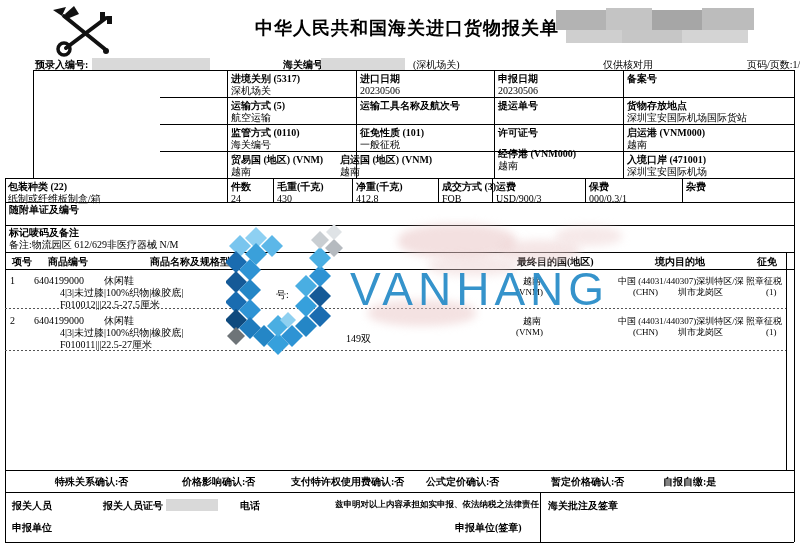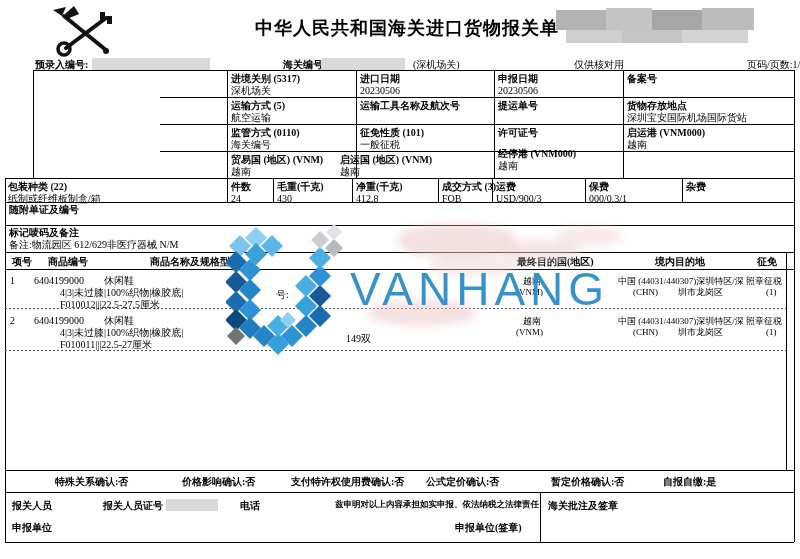--- a/index.html
+++ b/index.html
@@ -54,21 +54,21 @@
     <div style="left:10px;top:22px;width:56px;height:13px;background:#cfcfcf"></div>
     <div style="left:66px;top:22px;width:60px;height:13px;background:#c6c6c6"></div>
     <div style="left:126px;top:22px;width:66px;height:13px;background:#d4d4d4"></div>
   </div>
 
   <span class="t b" style="left:35px;top:59px">预录入编号:</span>
   <div class="redact" style="left:92px;top:58px;width:118px;height:12px"></div>
   <span class="t b" style="left:283px;top:59px">海关编号:</span>
   <div class="redact" style="left:321px;top:58px;width:84px;height:12px"></div>
   <span class="t" style="left:413px;top:59px">(深机场关)</span>
-  <span class="t" style="left:574px;top:59px">仅供核对用</span>
+  <span class="t" style="left:603px;top:59px">仅供核对用</span>
   <span class="t" style="left:747px;top:59px">页码/页数:1/1</span>
 
   <svg class="grid" width="800" height="559" viewBox="0 0 800 559" shape-rendering="crispEdges">
     <g stroke="#000" stroke-width="1">
       <line x1="33" y1="70" x2="795" y2="70"></line>
       <line x1="160" y1="97" x2="794" y2="97"></line>
       <line x1="160" y1="124" x2="794" y2="124"></line>
       <line x1="160" y1="151" x2="794" y2="151"></line>
       <line x1="5" y1="178" x2="794" y2="178"></line>
       <line x1="5" y1="202" x2="794" y2="202"></line>
@@ -155,20 +155,24 @@
     <span class="lbl">贸易国 (地区) (VNM)</span>
     <span class="val">越南</span>
   </div>
   <div class="cell" style="left:340px;top:154px">
     <span class="lbl">启运国 (地区) (VNM)</span>
     <span class="val">越南</span>
   </div>
   <div class="cell" style="left:498px;top:148px">
     <span class="lbl">经停港 (VNM000)</span>
     <span class="val">越南</span>
+  </div>
+  <div class="cell" style="left:627px;top:154px">
+    <span class="lbl">入境口岸 (471001)</span>
+    <span class="val">深圳宝安国际机场</span>
   </div>
 
   <div class="cell" style="left:8px;top:181px">
     <span class="lbl">包装种类 (22)</span>
     <span class="val">纸制或纤维板制盒/箱</span>
   </div>
   <div class="cell" style="left:231px;top:181px">
     <span class="lbl">件数</span>
     <span class="val">24</span>
   </div>

